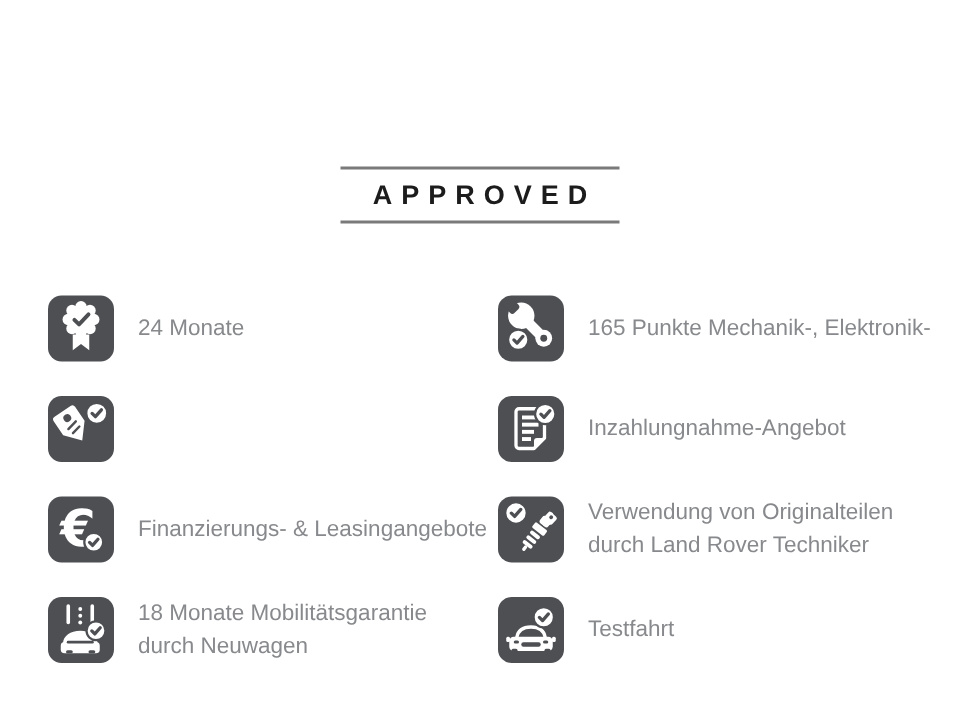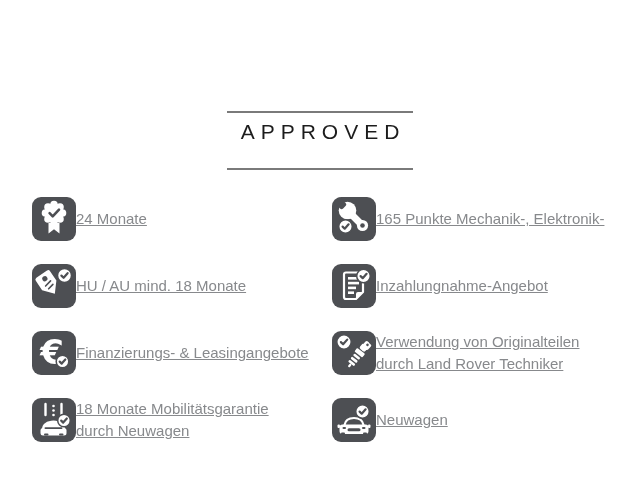--- a/index.html
+++ b/index.html
@@ -10,31 +10,31 @@
   }
   html,body{margin:0;padding:0;}
   .page{
     position:relative;width:640px;height:480px;background:#fff;overflow:hidden;
     font-family:"Liberation Sans",sans-serif;
   }
   
   .approved{position:absolute;top:111px;left:50%;transform:translateX(-50%);width:186px;text-align:center;}
   .approved .rule{height:2px;background:var(--rule-color);}
   .approved .title{
-    font-size:21px;font-weight:normal;letter-spacing:6px;text-indent:6px;
-    color:var(--title-color);padding:7px 0 24px 0;white-space:nowrap;
+    font-size:18px;font-weight:bold;letter-spacing:6px;text-indent:6px;
+    color:var(--title-color);padding:7px 0 6px 0;white-space:nowrap;
   }
   
   .benefit{position:absolute;display:flex;align-items:center;height:48px;}
   .col-l{left:32px;}
   .col-r{left:332px;align-items:center;}
   .r1{top:195px;}.r2{top:262px;}.r3{top:329px;}.r4{top:396px;}
   .icon-tile{width:44px;height:44px;border-radius:9px;background:var(--icon-bg);flex:none;}
   .icon-tile svg{display:block;width:44px;height:44px;}
-  .label{margin-left:0;font-size:15px;line-height:22px;color:var(--label-color);text-decoration:underline;}
+  .label{margin-left:16px;font-size:15px;line-height:22px;color:var(--label-color);}
   .label span{display:block;white-space:nowrap;}
   
   .wh{fill:#fff;}
   .dk{fill:var(--icon-bg,#4d4f53);}
   .whs{stroke:#fff;stroke-width:2.4;stroke-linecap:round;fill:none;}
   .whs2{stroke:#fff;stroke-width:2.2;stroke-linecap:round;stroke-linejoin:round;fill:none;}
   .whs7{stroke:#fff;stroke-width:7;stroke-linecap:round;fill:none;}
   .dks{stroke:var(--icon-bg,#4d4f53);stroke-width:1.6;stroke-linecap:round;fill:none;}
   .ck{stroke:var(--icon-bg,#4d4f53);stroke-width:2.6;fill:none;stroke-linecap:round;stroke-linejoin:round;}
   .ck2{stroke:var(--icon-bg,#4d4f53);stroke-width:2.2;fill:none;stroke-linecap:round;stroke-linejoin:round;}
@@ -83,24 +83,20 @@
           <circle class="dk" cx="18" cy="12.5" r="2.6"></circle>
           <g class="dks">
               <path d="M14.5,19 l7,-1.5"></path>
               <path d="M15.5,23 l6,-1.3"></path>
             </g>
         </g>
         <circle class="wh ring" cx="32.5" cy="11.5" r="7"></circle>
         <path class="ck2" d="M29.4,11.6 l2.2,2.2 4,-4.6"></path>
       </svg>
     </div>
-    <div class="label">
-      <span>HU / AU mind. 18 Monate</span>
-      <span></span>
-    </div>
   </div>
 
   <div class="benefit col-l r3">
     <div class="icon-tile">
       <svg viewBox="0 0 44 44">
         <text class="eu" x="20" y="33">€</text>
         <circle class="wh ring" cx="30.5" cy="30.5" r="6.3"></circle>
         <path class="ck2" d="M27.7,30.6 l2,2 3.6,-4.1"></path>
       </svg>
     </div>
@@ -215,18 +211,18 @@
         <rect class="dk" x="15.5" y="30.2" width="13" height="3" rx="1.5"></rect>
         <rect class="dk" x="10.5" y="29" width="3.5" height="2" rx="1"></rect>
         <rect class="dk" x="30" y="29" width="3.5" height="2" rx="1"></rect>
         <rect class="dk" x="9" y="34.5" width="4" height="2" rx="1"></rect>
         <rect class="dk" x="31" y="34.5" width="4" height="2" rx="1"></rect>
         <circle class="wh ring" cx="30.5" cy="13.5" r="6.8"></circle>
         <path class="ck2" d="M27.6,13.6 l2.1,2.1 3.9,-4.4"></path>
       </svg>
     </div>
     <div class="label">
-      <span>Neuwagen</span>
+      <span>Testfahrt</span>
       <span></span>
     </div>
   </div>
 
 </div>
 
 </body></html>

